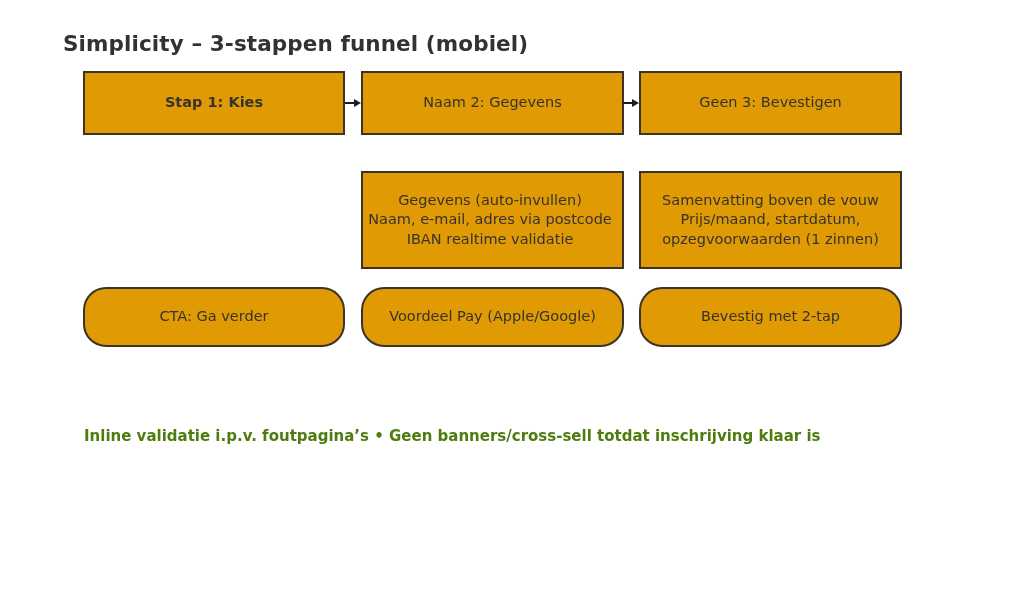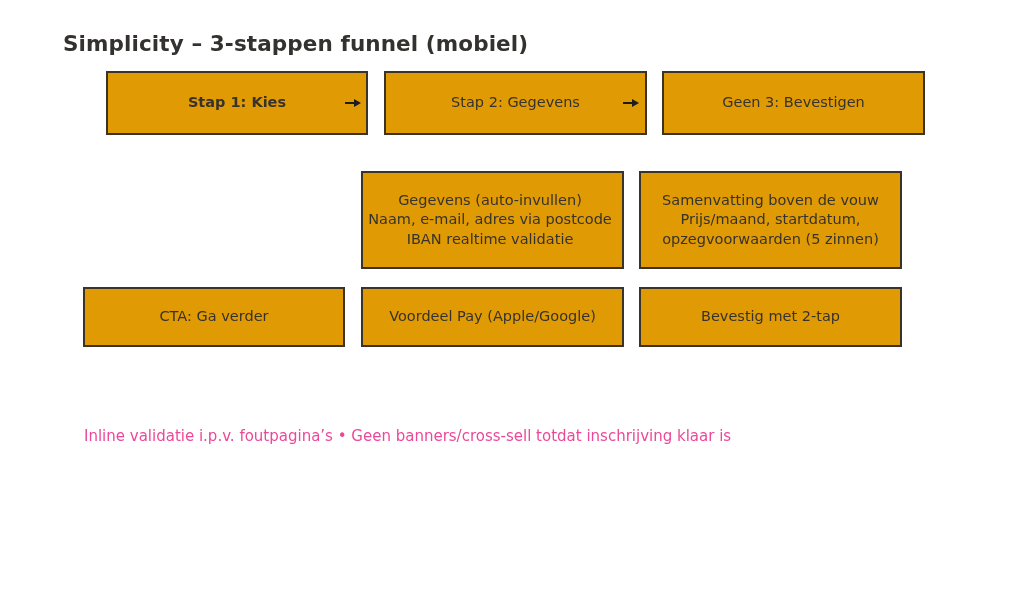--- a/index.html
+++ b/index.html
@@ -40,28 +40,28 @@
     display: flex;
     align-items: center;
     justify-content: center;
     text-align: center;
     color: #37332c;
     line-height: 1.32;
     white-space: pre-line;
   }
 
   
-  .row1 { top: 71px; height: 64px; font-size: 14.5px; margin-left: 23px; }
+  .row1 { top: 71px; height: 64px; font-size: 14.5px; }
   .row1.bold { font-weight: bold; }
 
   
   .row2 { top: 171px; height: 98px; font-size: 14.5px; }
 
   
-  .row3 { top: 287px; height: 60px; font-size: 14.5px; }
+  .row3 { top: 287px; height: 60px; font-size: 14.5px; border-radius: 23px; }
 
   
   .col1 { left: 83px;  width: 262px; }
   .col2 { left: 361px; width: 263px; }
   .col3 { left: 639px; width: 263px; }
 
   .box .txt { display: block; width: 100%; }
   
   .box.overflow .txt { width: 274px; margin-left: -5px; }
 
@@ -91,36 +91,37 @@
     border-top: 4.3px solid transparent;
     border-bottom: 4.3px solid transparent;
     border-left: 7px solid #1d1d1d;
   }
 
   .footnote {
     position: absolute;
     left: 84px;
     top: 427px;
     font-size: 15px;
-    color: #ec4899;
+    color: #4d7c0f;
     white-space: nowrap;
+    font-weight: bold;
   }
 </style>
 </head>
 <body>
 
 <div class="canvas">
 
   <div class="page-title">Simplicity – 3-stappen funnel (mobiel)</div>
 
   <div class="box row1 col1 bold">
     <span class="txt">Stap 1: Kies</span>
   </div>
   <div class="box row1 col2">
-    <span class="txt">Stap 2: Gegevens</span>
+    <span class="txt">Naam 2: Gegevens</span>
   </div>
   <div class="box row1 col3">
     <span class="txt">Geen 3: Bevestigen</span>
   </div>
 
   <div class="arrow a1">
     <span class="shaft"></span>
     <span class="head"></span>
   </div>
   <div class="arrow a2">
@@ -129,21 +130,21 @@
   </div>
 
   <div class="box row2 col2 overflow">
     <span class="txt">Gegevens (auto-invullen)
 Naam, e-mail, adres via postcode
 IBAN realtime validatie</span>
   </div>
   <div class="box row2 col3">
     <span class="txt">Samenvatting boven de vouw
 Prijs/maand, startdatum,
-opzegvoorwaarden (5 zinnen)</span>
+opzegvoorwaarden (1 zinnen)</span>
   </div>
 
   <div class="box row3 col1">
     <span class="txt">CTA: Ga verder</span>
   </div>
   <div class="box row3 col2">
     <span class="txt">Voordeel Pay (Apple/Google)</span>
   </div>
   <div class="box row3 col3">
     <span class="txt">Bevestig met 2-tap</span>

